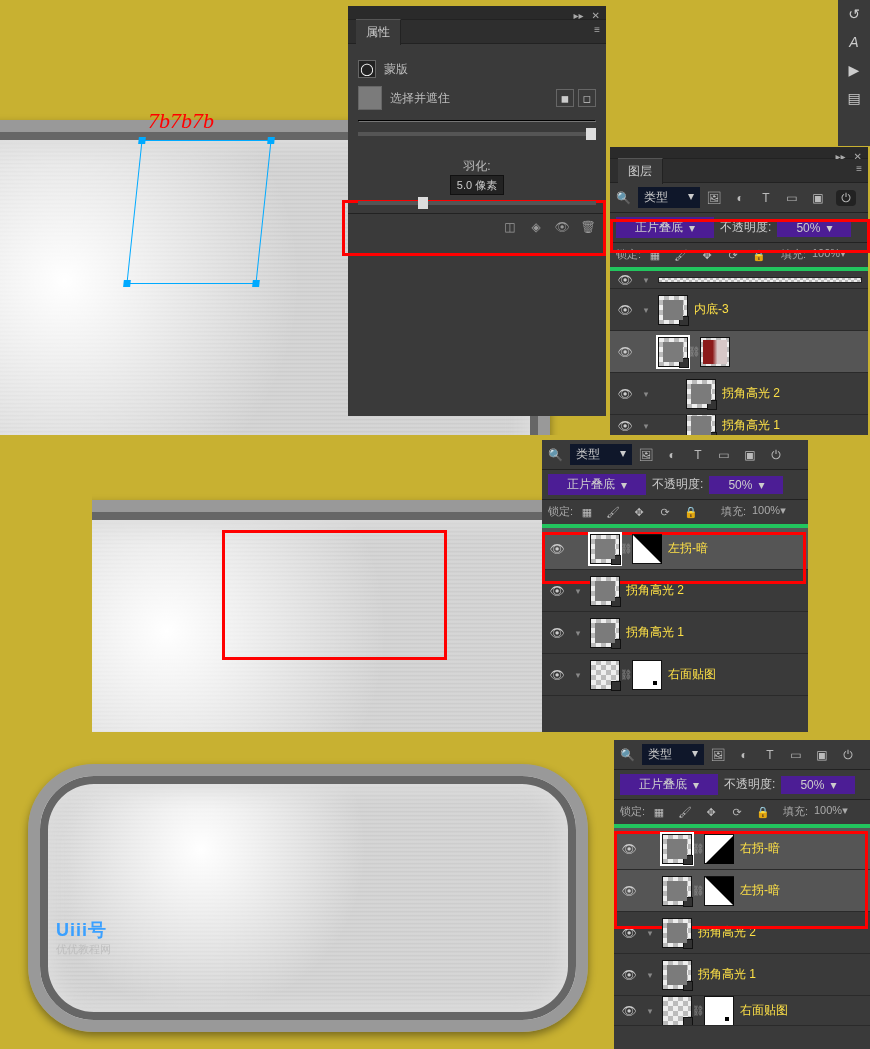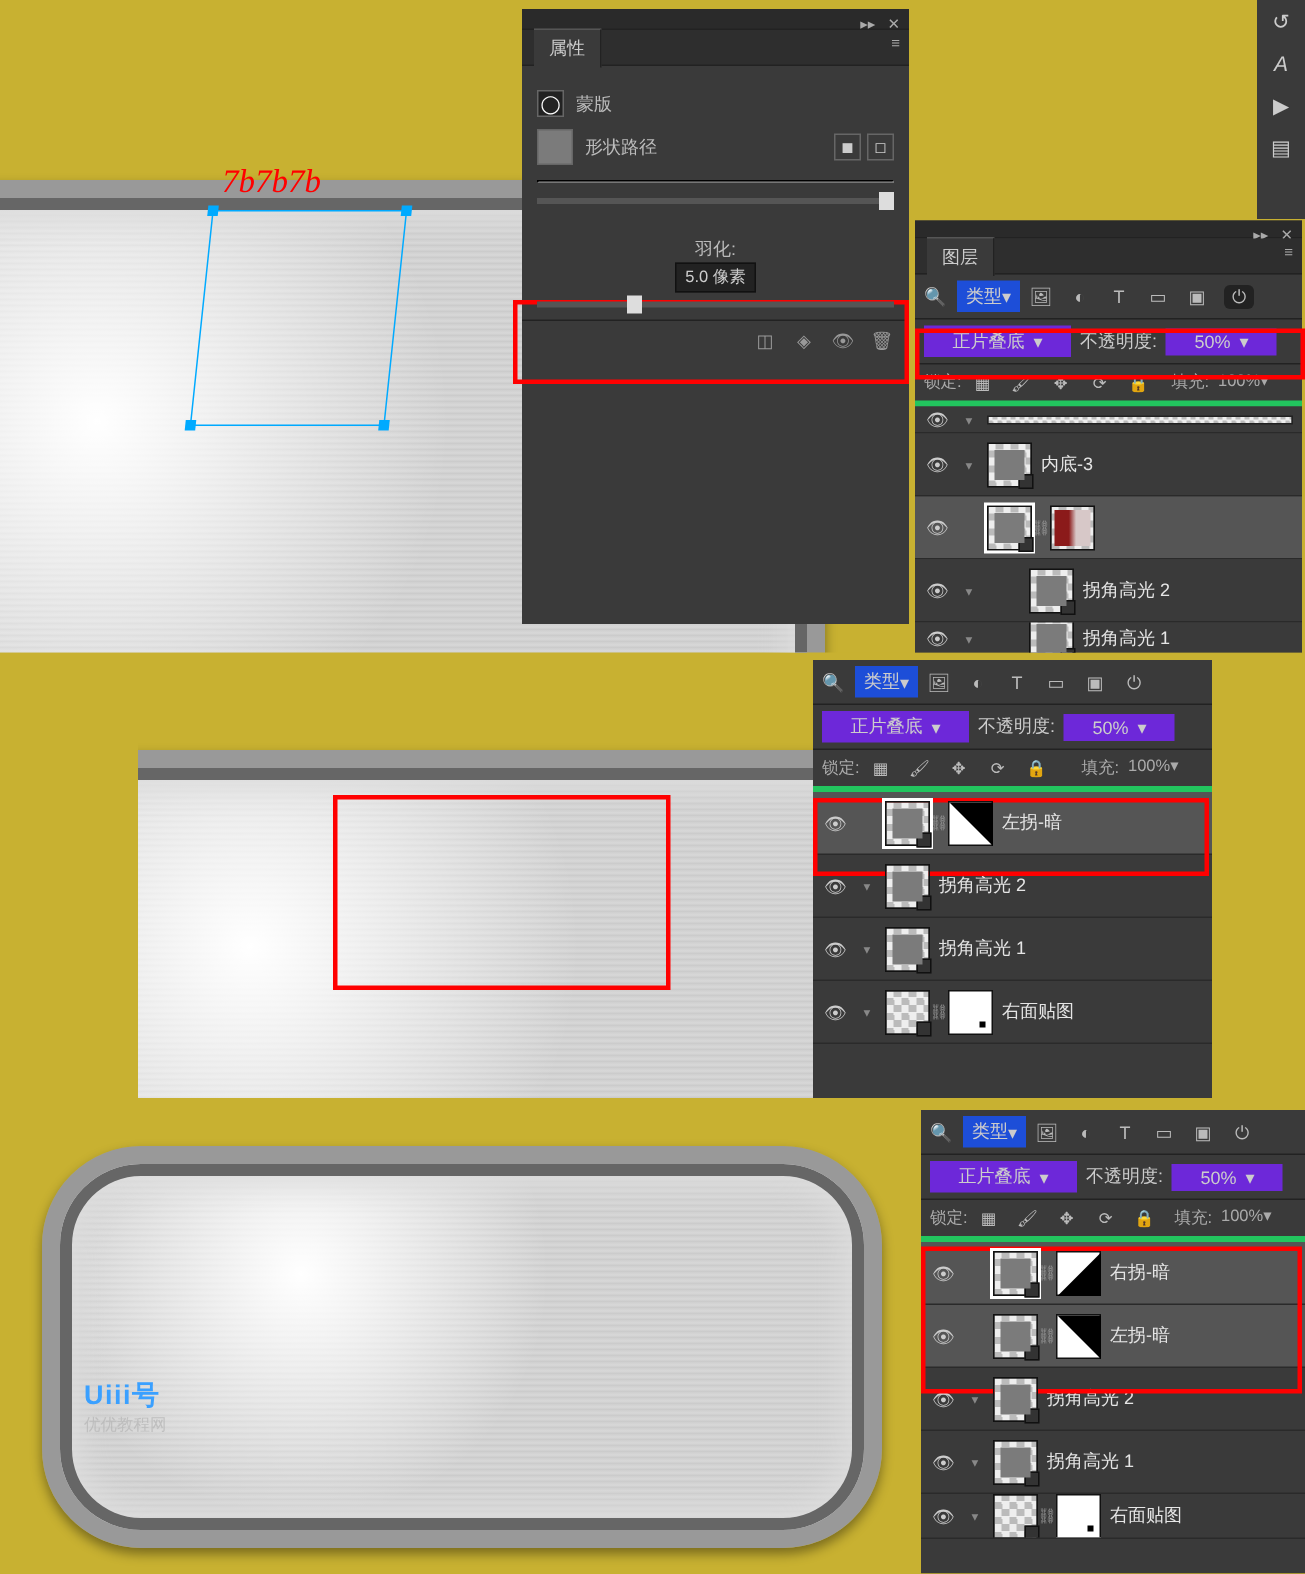--- a/index.html
+++ b/index.html
@@ -22,44 +22,44 @@
   .slider::after { content: ""; position: absolute; right: 0; top: -4px; width: 10px; height: 12px; background: #ddd; }
   .slider.left::after { left: 60px; right: auto; }
   .btn { background: #444; border: 1px solid #222; padding: 4px 10px; color: #aaa; font-size: 11px; }
   .panel-foot { height: 26px; border-top: 1px solid #222; display: flex; align-items: center; justify-content: flex-end; gap: 10px; padding: 0 10px; color: #999; }
   .ic { width: 16px; height: 16px; display: inline-flex; align-items: center; justify-content: center; }
   .redbox { position: absolute; border: 3px solid red; pointer-events: none; }
   
   
   .layers { position: absolute; background: #3a3a3a; }
   .layers .filter-row { display: flex; align-items: center; gap: 6px; background: #3a3a3a; padding: 4px 6px; border-bottom: 1px solid #222; }
-  .layers .filter-row .pill { background: #1d4ed8; padding: 2px 6px; display: flex; align-items: center; gap: 0; }
+  .layers .filter-row .pill { background: #0f172a; padding: 2px 6px; display: flex; align-items: flex-start; gap: 20px; }
   .layers .filter-row .ficons { display: flex; gap: 10px; color: #bbb; }
   .layers .blend-row { display: flex; align-items: center; gap: 6px; padding: 4px 6px; border-bottom: 1px solid #222; }
-  .layers .blend-row .sel { background: #6d28d9; padding: 2px 19px; display: flex; align-items: center; gap: 6px; min-width: 90px; justify-content: center; }
+  .layers .blend-row .sel { background: #4c1d95; padding: 2px 19px; display: flex; align-items: center; gap: 6px; min-width: 90px; justify-content: center; }
   .layers .lock-row { display: flex; align-items: flex-start; gap: 6px; padding: 4px 6px; border-bottom: 4px solid #22c55e; font-size: 11px; color: #aaa; }
   .layers .lock-row .licons { display: flex; gap: 10px; color: #bbb; }
   .layer-list { }
   .layer-item { display: flex; align-items: center; gap: 6px; padding: 4px 6px; border-bottom: 1px solid #2a2a2a; background: #3a3a3a; min-height: 42px; }
   .layer-item.selected { background: #555; }
   .layer-item .eye { width: 18px; text-align: center; color: #ccc; }
   .layer-item .fxdrop { width: 12px; text-align: center; color: #888; font-size: 9px; }
   .layer-item .indent { width: 22px; height: 1px; }
   .thumb-wrap { display: flex; align-items: center; gap: 2px; }
   .thumb { width: 30px; height: 30px; background: repeating-conic-gradient(#bbb 0 25%, #eee 0 50%) 0/10px 10px; border: 1px solid #111; position: relative; flex-shrink: 0; }
   .thumb .corner { position: absolute; right: -2px; bottom: -2px; width: 10px; height: 10px; background: #333; border: 1px solid #111; }
   .thumb.fill-grey::after { content:""; position: absolute; inset: 4px; background: #7b7b7b; }
   .thumb.fill-white-tri { background: #fff; }
   .thumb.fill-white-tri::after { content:""; position: absolute; left:0; top:0; border-style: solid; border-width: 29px 0 0 29px; border-color: #000 transparent transparent transparent; }
   .thumb.fill-white-tri-r::after { border-width: 0 0 29px 29px; border-color: transparent transparent #000 transparent; }
   .thumb.fill-red-smudge::after { content:""; position: absolute; inset: 2px; background: linear-gradient(to right, #8b1a1a 40%, #d7c8c8 60%); }
   .thumb.white-dot { background: #fff; }
   .thumb.white-dot::after { content:""; position: absolute; right: 4px; bottom: 4px; width: 4px; height: 4px; background: #000; }
   .link-ic { width: 8px; height: 20px; display: flex; align-items: center; justify-content: center; color: #999; font-size: 10px; }
-  .layer-item .lname { flex: 1; color: #e5e5e5; font-size: 12px; }
+  .layer-item .lname { flex: 1; color: #fde047; font-size: 12px; }
   
   
   .canvas { position: absolute; background: #c8b131; overflow: hidden; }
   .annotation { color: #ff0000; font-size: 22px; font-family: Georgia, serif; font-style: italic; }
   
   
   .metal { position: absolute; border-radius: 60px; background:
     radial-gradient(circle at 30% 30%, #fff, transparent 40%),
     repeating-linear-gradient(0deg, #c9c9c9, #d8d8d8 2px, #cfcfcf 4px);
     border: 12px solid #999;
@@ -110,21 +110,21 @@
           <span>≡</span>
         </div>
     </div>
     <div class="panel-body">
       <div class="row">
         <span class="small-swatch" style="background:#222;color:#fff;display:flex;align-items:center;justify-content:center;">◯</span>
         <span class="label">蒙版</span>
       </div>
       <div class="row">
         <span class="swatch"></span>
-        <span class="label" style="flex:1">形状路径</span>
+        <span class="label" style="flex:1">选择并遮住</span>
         <div class="mask-icons">
           <span>◼</span>
           <span>◻</span>
         </div>
       </div>
       <hr style="border-color:#222; margin:10px 0;">
       <div class="slider" style="margin-top:6px;"></div>
 
       <div class="redbox" style="left:-6px; top:194px; width:264px; height:56px;"></div>
       <div style="display:flex; justify-content:space-between; align-items:center; margin-top:22px;flex-direction:column;">

